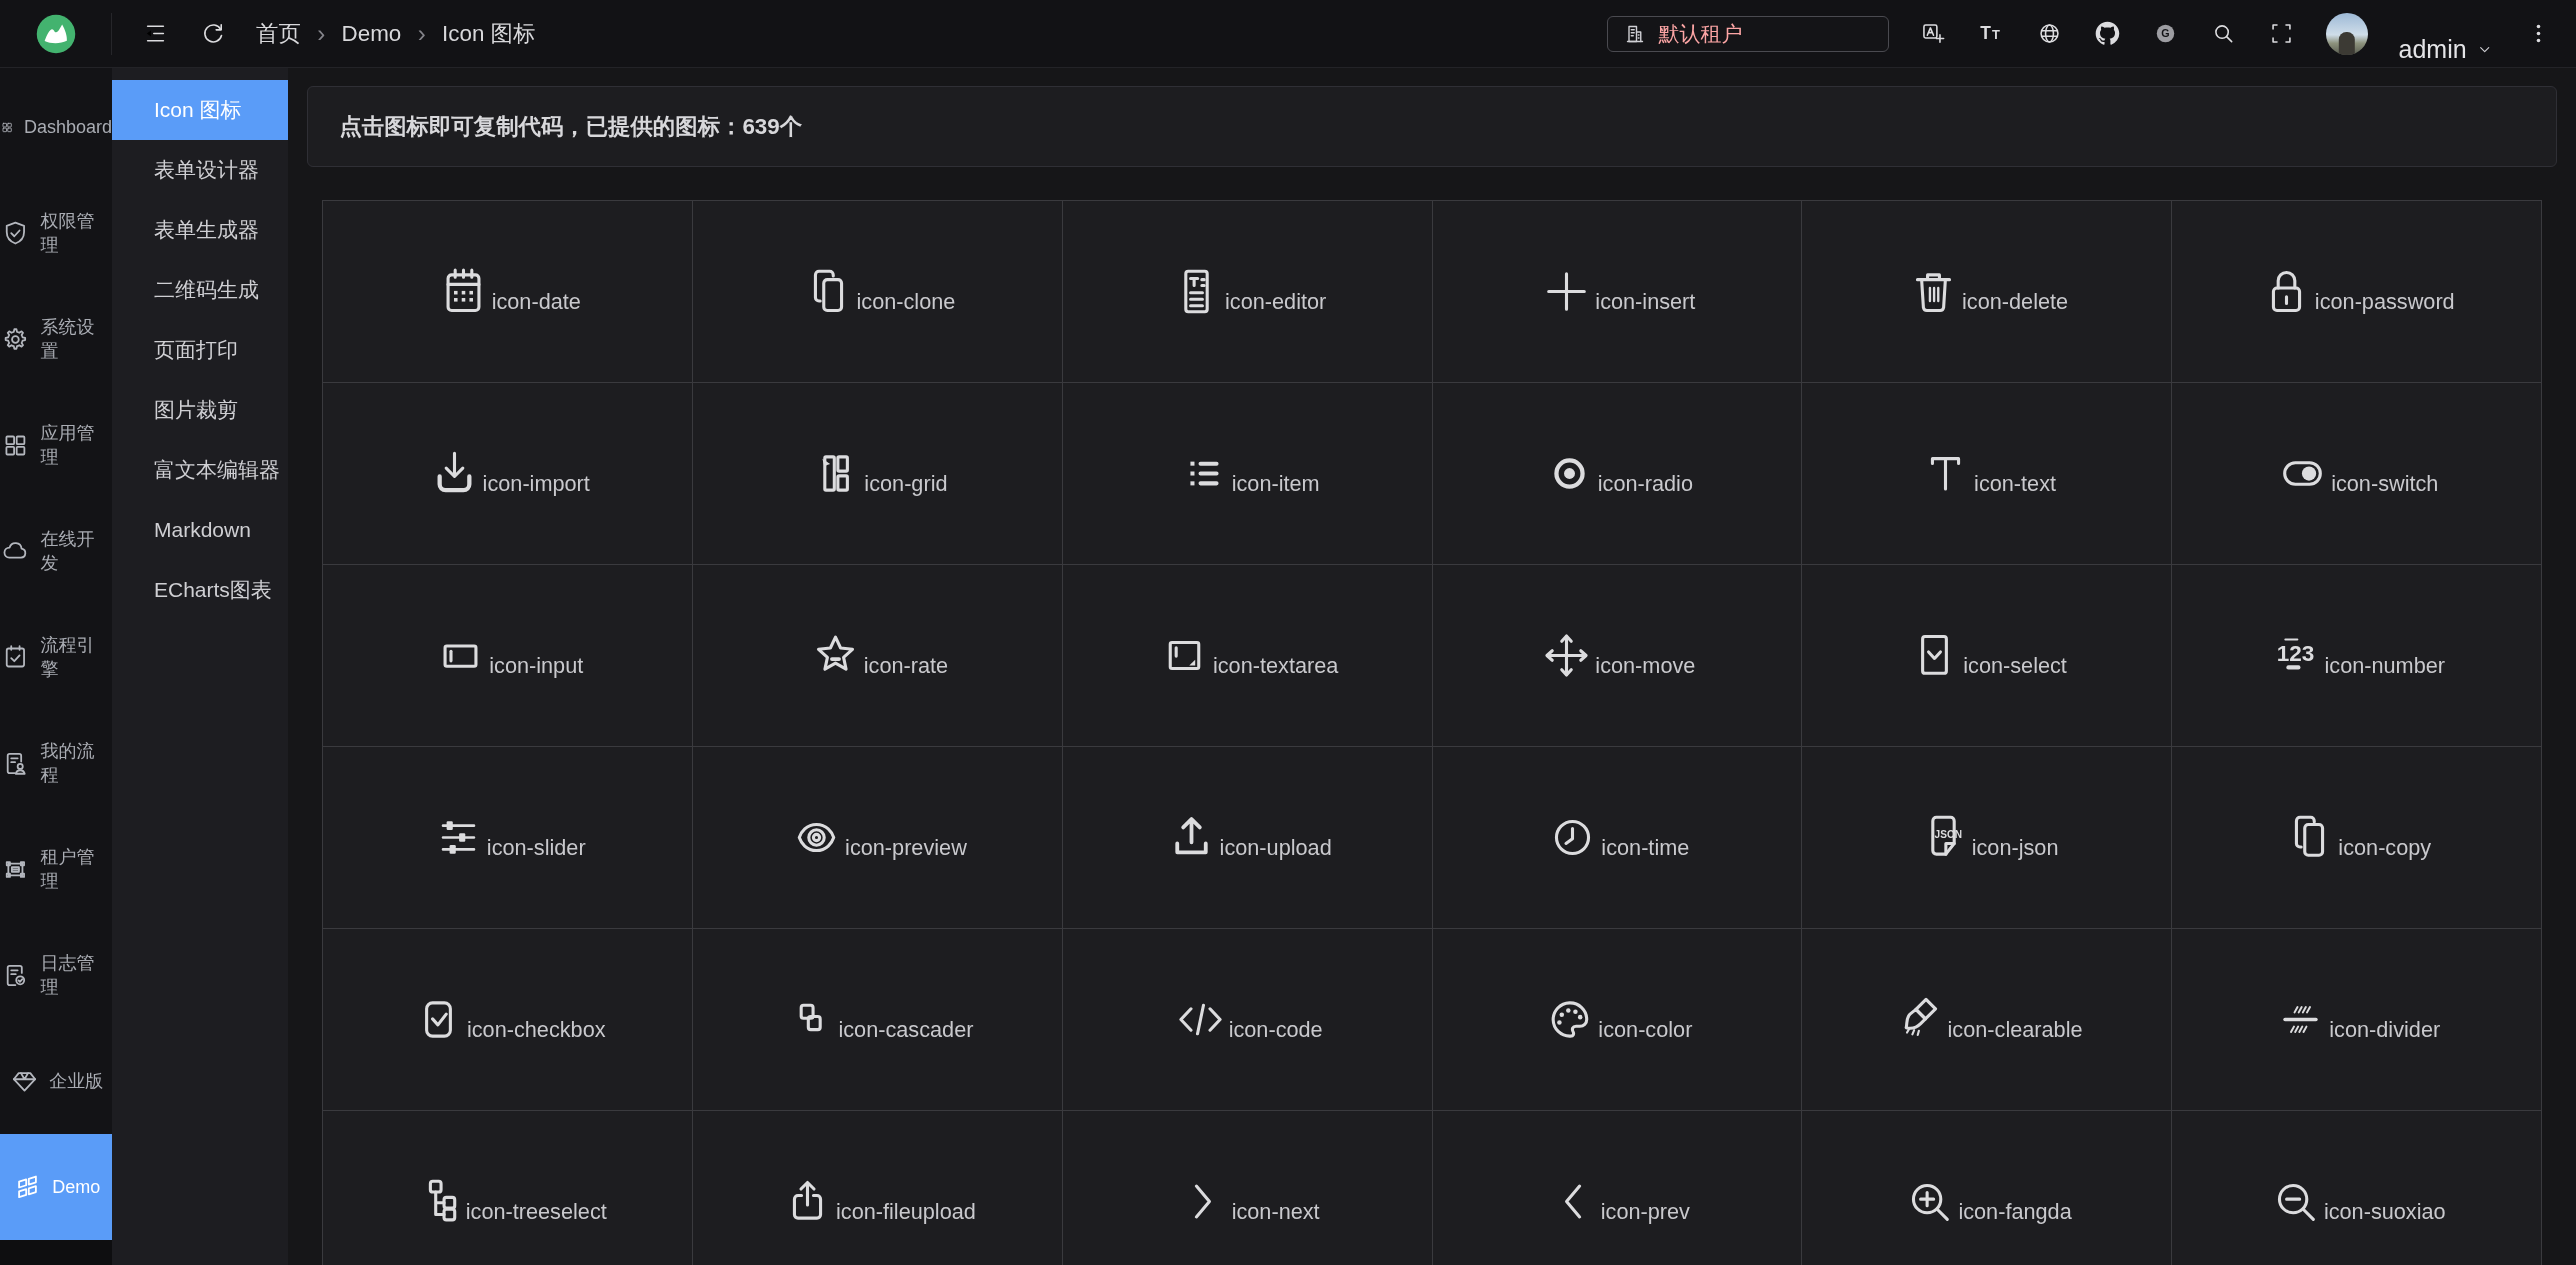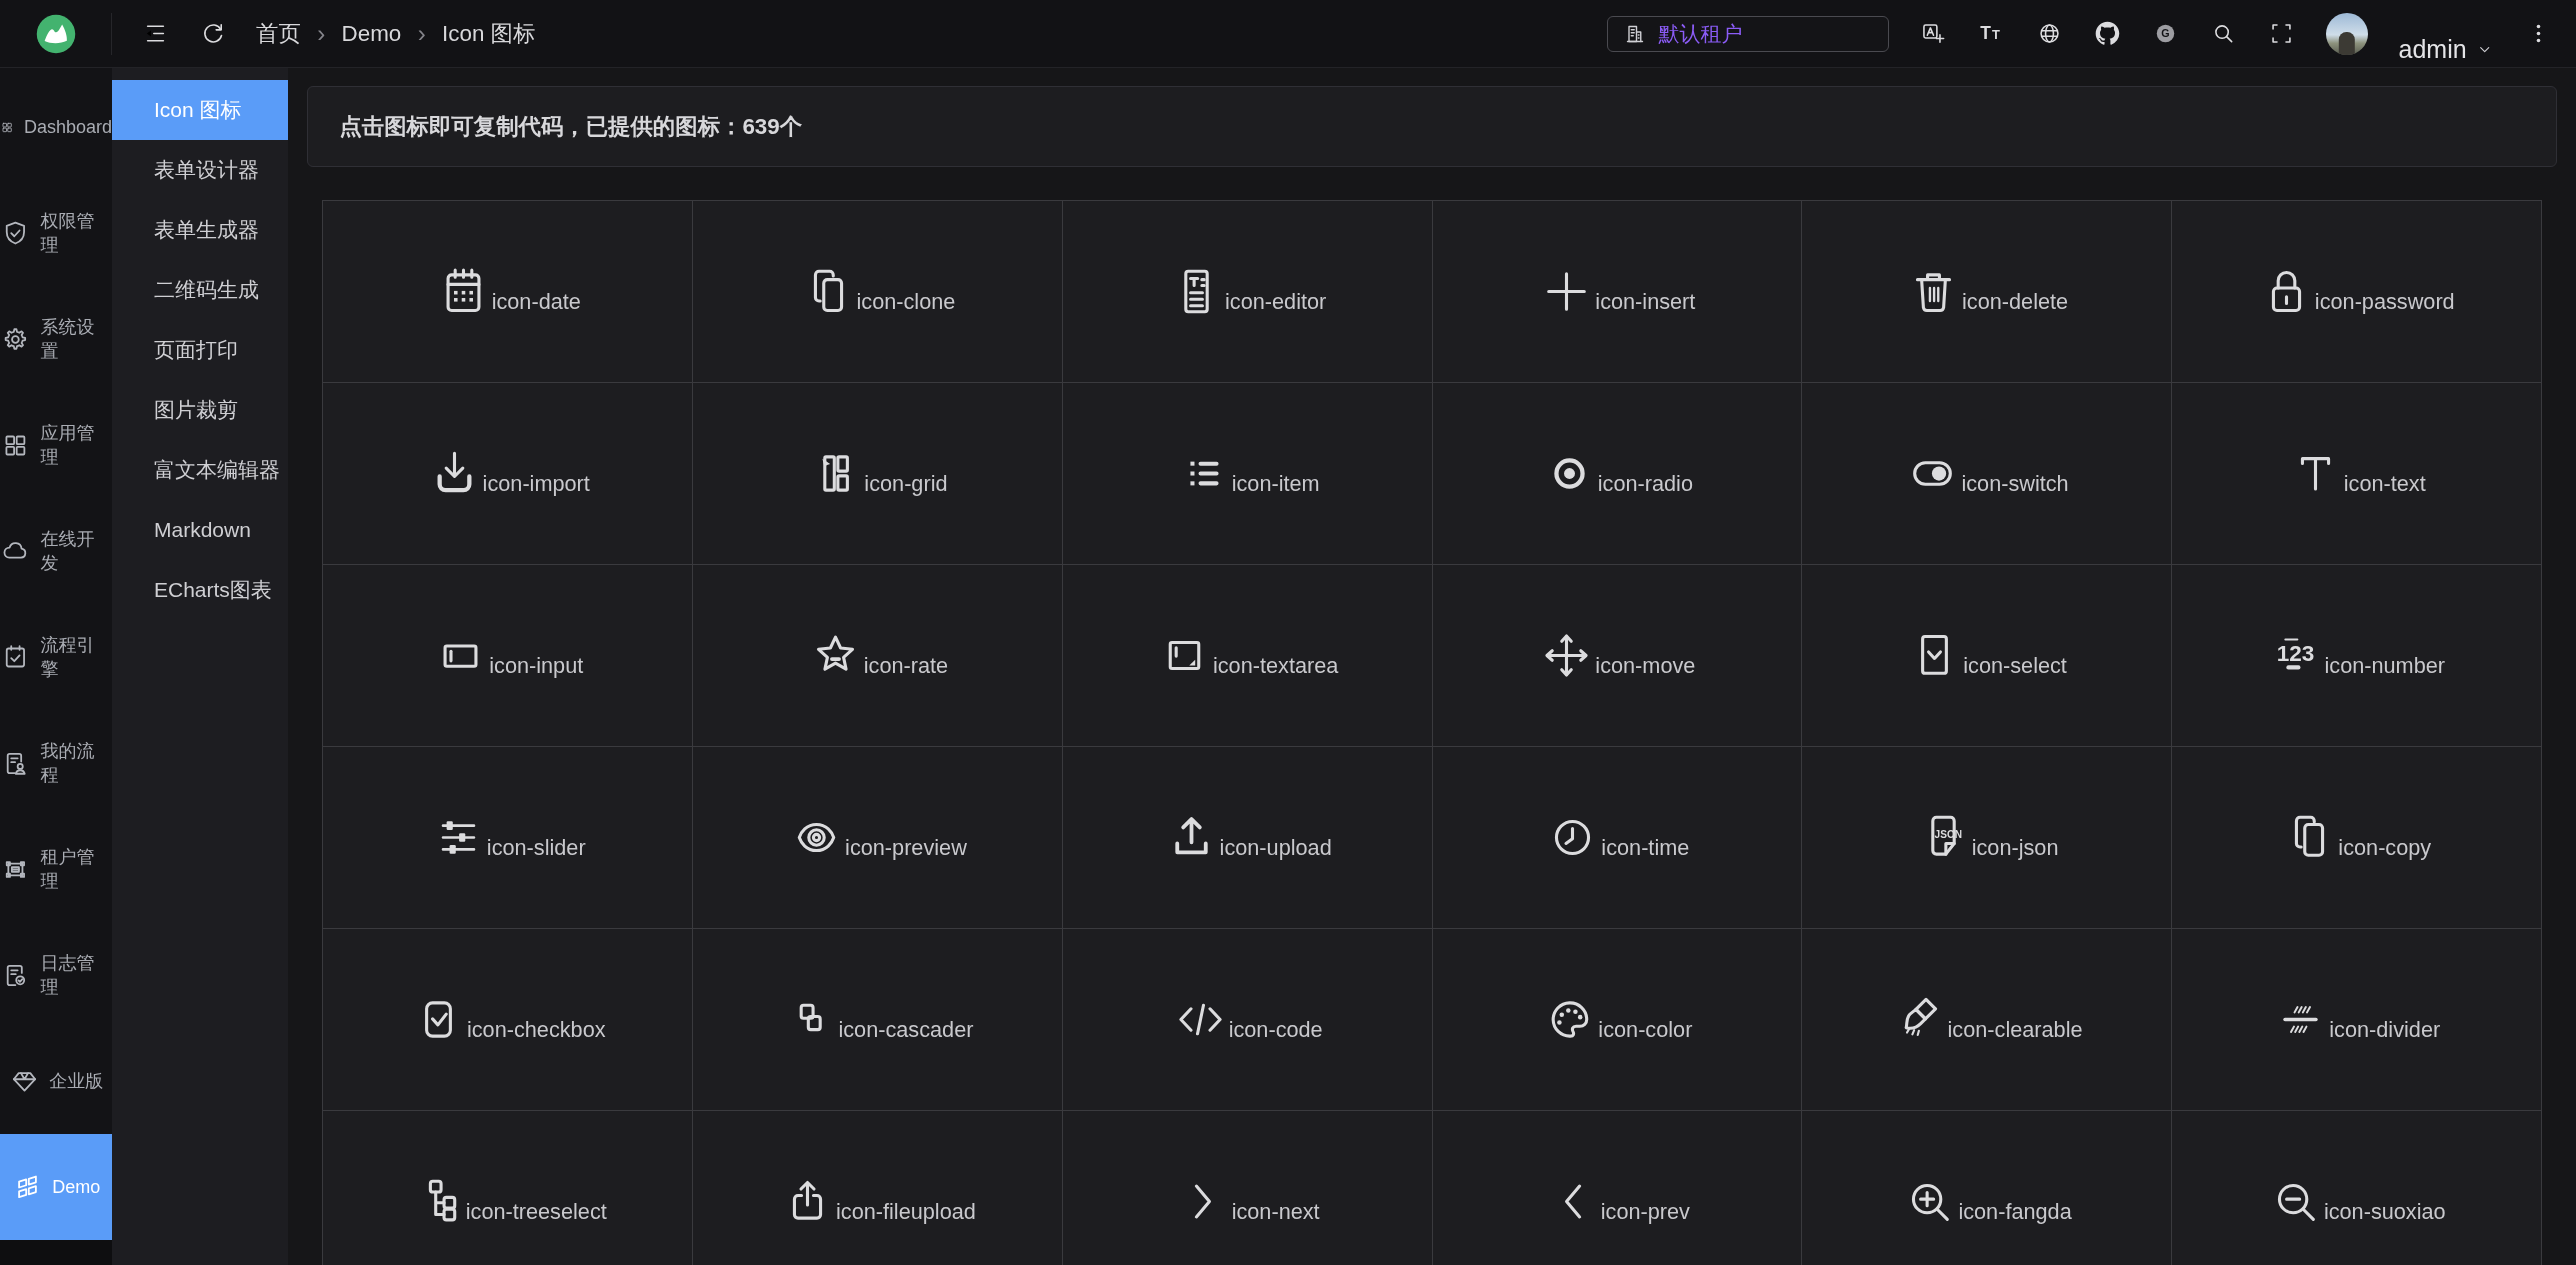--- a/index.html
+++ b/index.html
@@ -13,21 +13,21 @@
     border-right:0.7px solid #26262a; }
   .logo-box svg { width:42px; height:42px; }
   .tb-left { display:flex; align-items:center; gap:30px; padding-left:30px; }
   .tb-btn { display:flex; align-items:center; justify-content:center; cursor:pointer; }
   .tb-btn svg { width:27px; height:27px; stroke:#dcdcdf; }
   .crumbs { display:flex; align-items:center; gap:16.4px; font-size:22.4px; color:#d8d8db; }
   .crumb-sep { color:#84848a; font-size:24px; }
   .tb-right { margin-left:auto; display:flex; align-items:center; gap:31px; padding-right:24px; }
   .tenant { display:flex; align-items:center; gap:12px; height:36px; width:282px;
     border:0.7px solid #4a4a50; border-radius:6px; padding:0 15px;
-    font-size:21px; color:#8b5cf6; background:#141417; cursor:pointer; }
+    font-size:21px; color:#fca5a5; background:#141417; cursor:pointer; }
   .tenant svg { width:24px; height:24px; stroke:#cfcfd4; }
   .avatar { width:42px; height:42px; border-radius:50%; overflow:hidden; cursor:pointer;
     background:linear-gradient(180deg,#9db9d6 0%,#cfdde9 52%,#8d927d 72%,#585c50 100%);
     position:relative; }
   .avatar::after { content:""; position:absolute; left:50%; bottom:0; transform:translateX(-50%);
     width:16.4px; height:22.4px; border-radius:7.5px 7.5px 1.5px 1.5px; background:#3c3a34; }
   .user { display:flex; align-items:center; gap:8px; font-size:25px; color:#e4e4e7; cursor:pointer;margin-top:32px; }
   .user svg { width:19.4px; height:19.4px; stroke:#cfcfd4; }
 
   
@@ -361,30 +361,30 @@
         </div>
         <div class="cell">
           <svg class="gi" viewBox="0 0 48 48">
             <circle cx="24" cy="24" r="11" stroke-width="3.6"></circle>
             <circle class="f" cx="24" cy="24" r="4.6"></circle>
           </svg>
           <span class="lbl">icon-radio</span>
         </div>
         <div class="cell">
           <svg class="gi" viewBox="0 0 48 48">
+            <path d="M13 11.5h22M13 11.5v4M35 11.5v4M24 11.5V37"></path>
+          </svg>
+          <span class="lbl">icon-text</span>
+        </div>
+        <div class="cell">
+          <svg class="gi" viewBox="0 0 48 48">
             <rect x="9" y="15" width="30" height="18" rx="9"></rect>
             <circle class="f" cx="29.5" cy="24" r="6"></circle>
           </svg>
           <span class="lbl">icon-switch</span>
-        </div>
-        <div class="cell">
-          <svg class="gi" viewBox="0 0 48 48">
-            <path d="M13 11.5h22M13 11.5v4M35 11.5v4M24 11.5V37"></path>
-          </svg>
-          <span class="lbl">icon-text</span>
         </div>
         <div class="cell">
           <svg class="gi" viewBox="0 0 48 48">
             <rect x="11" y="16" width="26" height="17" rx="1.5"></rect>
             <path d="M16 20.5v8"></path>
           </svg>
           <span class="lbl">icon-input</span>
         </div>
         <div class="cell">
           <svg class="gi" viewBox="0 0 48 48">

